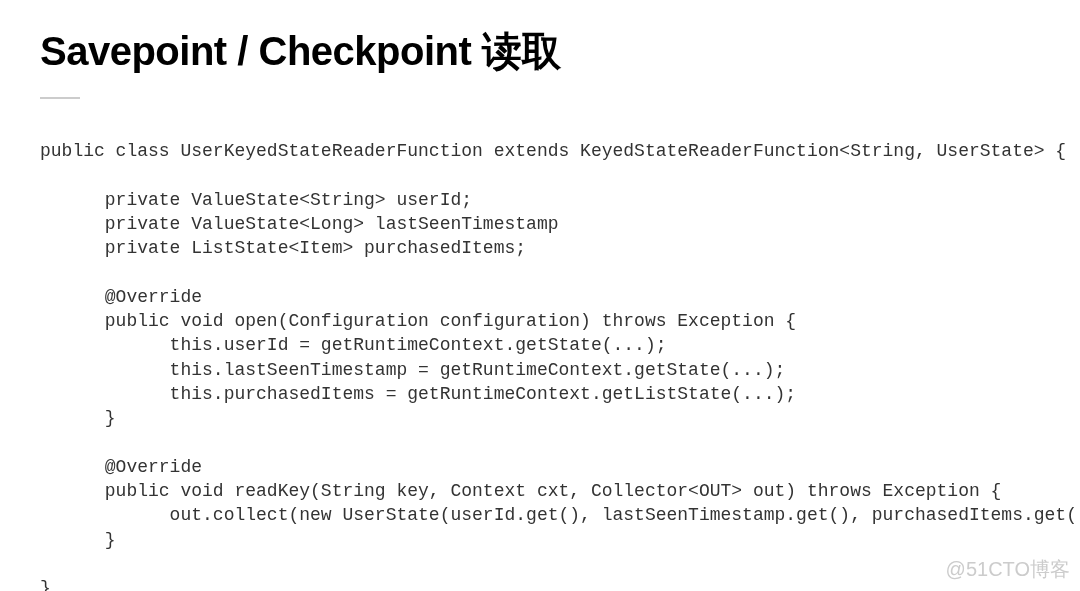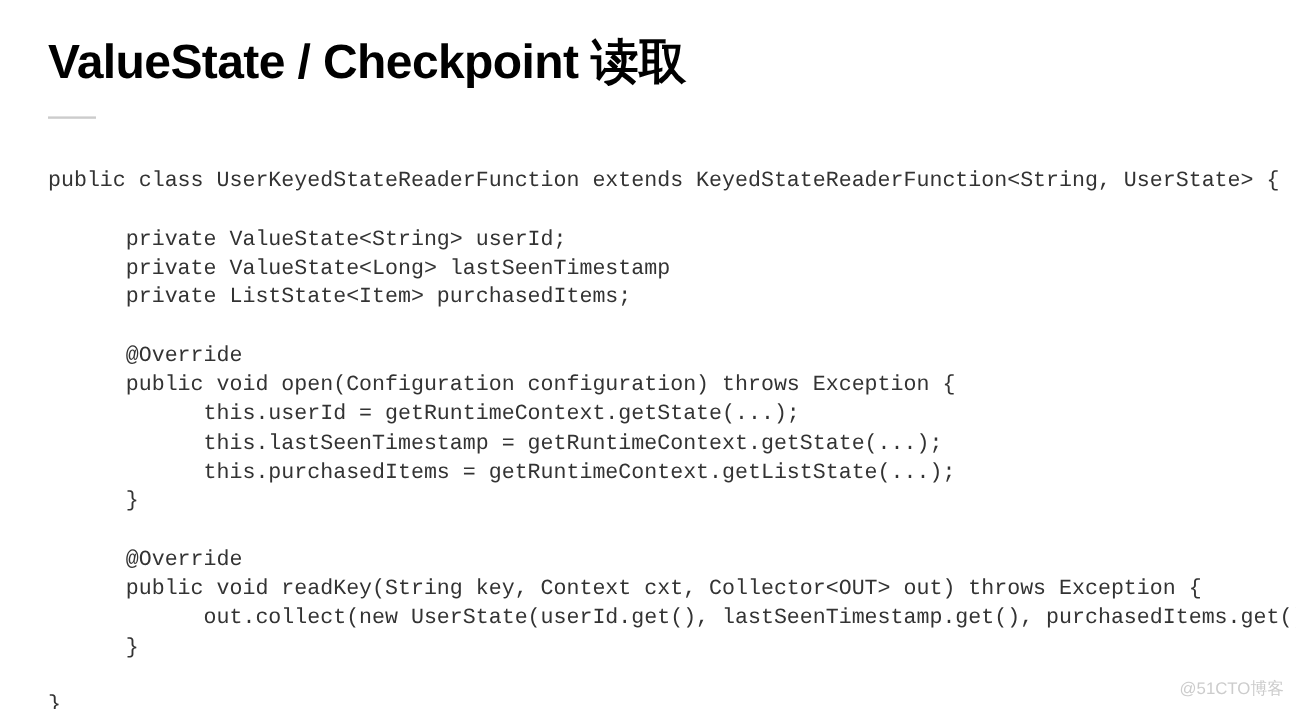--- a/index.html
+++ b/index.html
@@ -36,30 +36,30 @@
       font-size: 18px;
       line-height: 1.35;
       color: #333333;
       white-space: pre;
       font-weight: 500;
     }
     .watermark {
       position: absolute;
       right: 10px;
       bottom: 8px;
-      font-size: 14px;
+      font-size: 20px;
       color: #cccccc;
       font-family: Arial, sans-serif;
     }
   </style>
 </head>
 <body>
 
 <div class="slide">
-  <h1 class="title">ValueState / Checkpoint 读取</h1>
+  <h1 class="title">Savepoint / Checkpoint 读取</h1>
   <div class="title-underline"></div>
   <pre class="code-block">public class UserKeyedStateReaderFunction extends KeyedStateReaderFunction&lt;String, UserState&gt; {
 
       private ValueState&lt;String&gt; userId;
       private ValueState&lt;Long&gt; lastSeenTimestamp
       private ListState&lt;Item&gt; purchasedItems;
 
       @Override
       public void open(Configuration configuration) throws Exception {
             this.userId = getRuntimeContext.getState(...);

